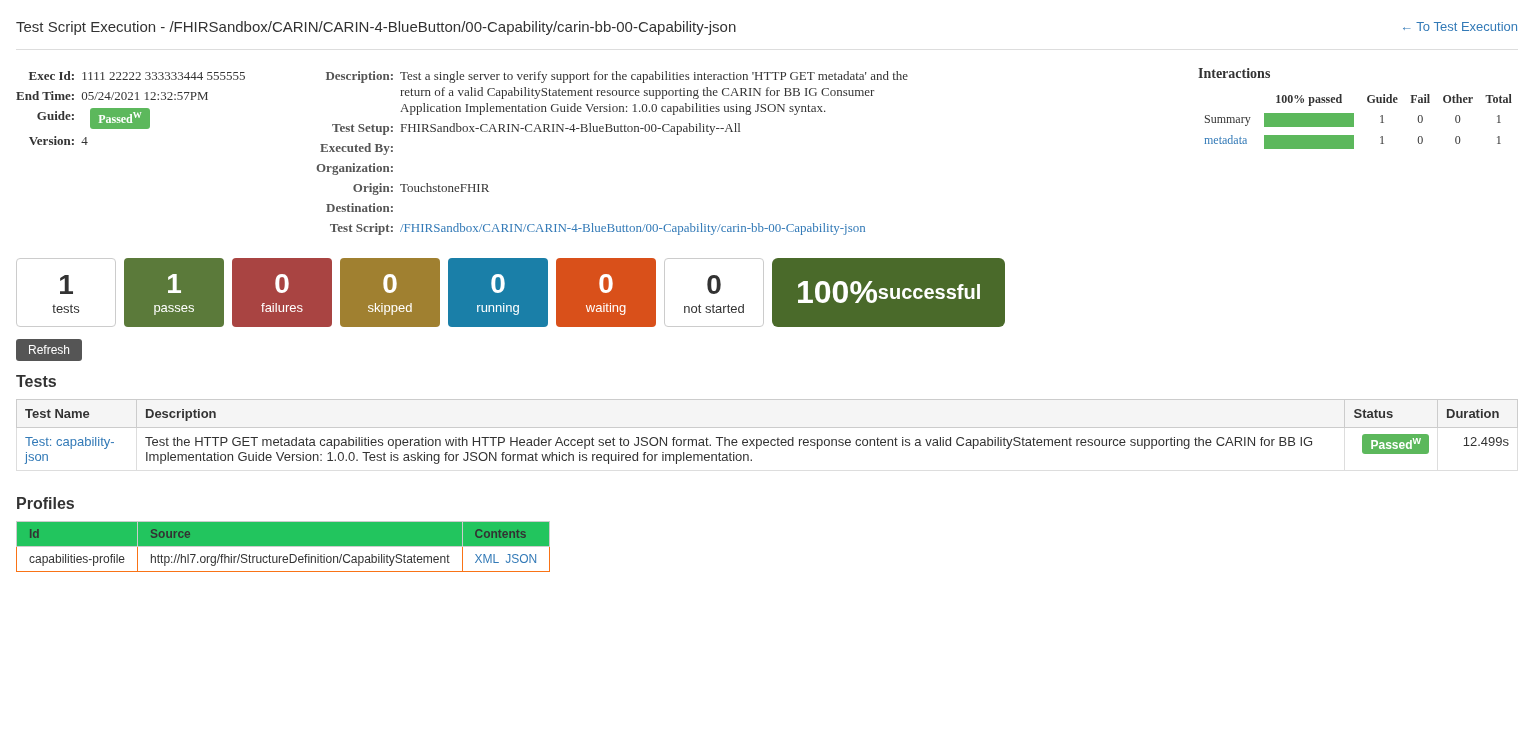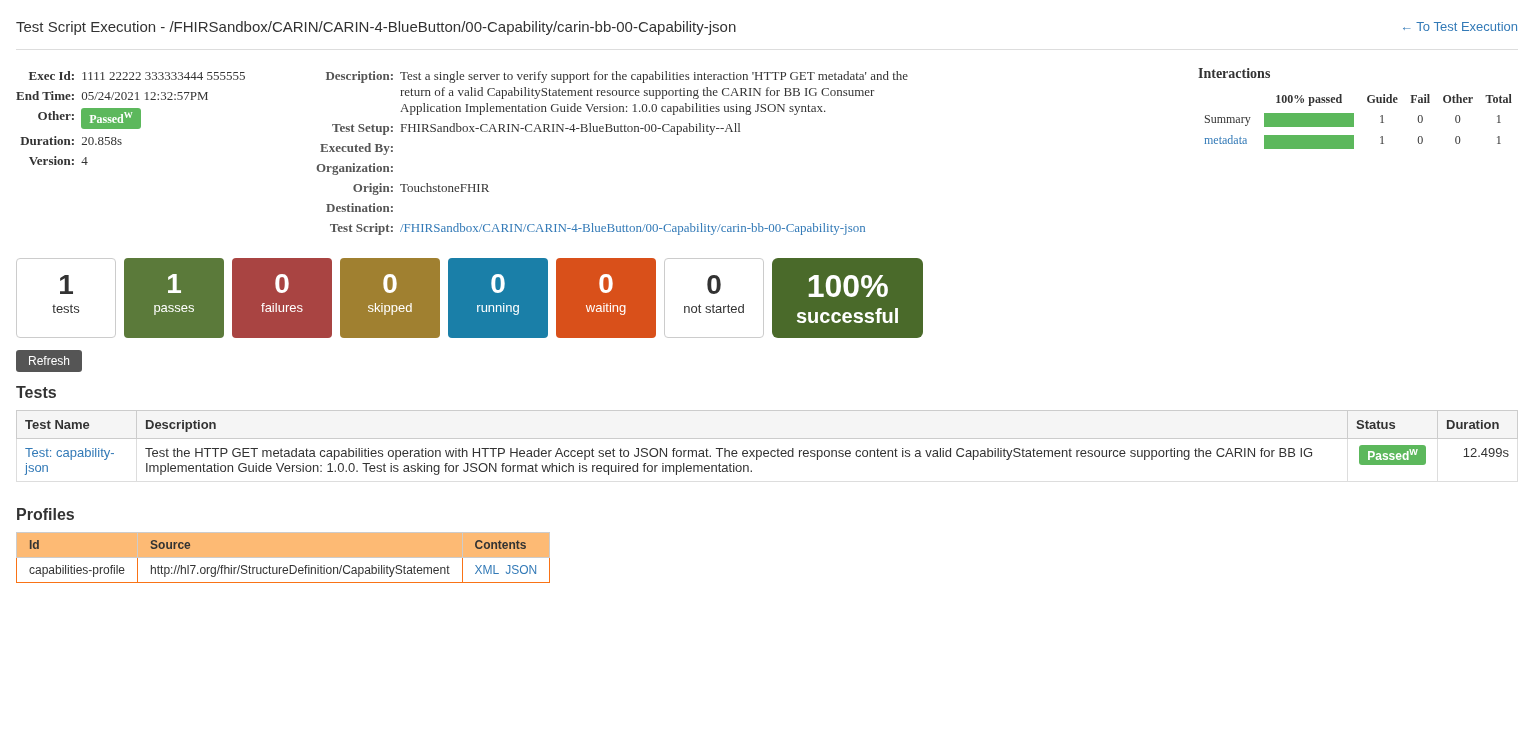--- a/index.html
+++ b/index.html
@@ -10,21 +10,21 @@
     .page-title span { font-weight: normal; font-size: 15px; }
     .back-link { color: #337ab7; text-decoration: none; font-size: 13px; }
     .back-link:before { content: '← '; }
 
     .info-section { display: flex; gap: 40px; margin-bottom: 20px; font-family: Liberation Serif, serif; }
     .info-left { min-width: 260px; }
     .info-left table { border-collapse: collapse; }
     .info-left td { padding: 2px 6px 2px 0; vertical-align: top; }
     .info-left td:first-child { font-weight: bold; text-align: right; white-space: nowrap; }
 
-    .status-badge { background: #5cb85c; color: white; padding: 2px 8px; border-radius: 3px; font-size: 12px; font-weight: bold; display: inline-block; }
+    .status-badge { background: #5cb85c; color: white; padding: 2px 8px; border-radius: 3px; font-size: 12px; font-weight: bold; display: inline-block; margin-left: 9px; }
     .status-badge sup { font-size: 9px; }
 
     .info-middle { flex: 1; }
     .info-middle table { border-collapse: collapse; }
     .info-middle td { padding: 2px 6px 2px 0; vertical-align: top; }
     .info-middle td:first-child { font-weight: bold; text-align: right; white-space: nowrap; color: #555; }
     .link { color: #337ab7; text-decoration: none; }
 
     .info-right { min-width: 320px; }
     .interactions-title { font-weight: bold; font-size: 14px; margin-bottom: 8px; }
@@ -42,37 +42,37 @@
     .stat-box .num { font-size: 28px; font-weight: bold; }
     .stat-box .label { font-size: 13px; }
     .stat-tests { border: 1px solid #ccc; background: #fff; }
     .stat-tests .num { color: #333; }
     .stat-passes { background: #5b7a3a; color: white; }
     .stat-failures { background: #a94442; color: white; }
     .stat-skipped { background: #a08030; color: white; }
     .stat-running { background: #1a7fa8; color: white; }
     .stat-waiting { background: #d9501a; color: white; }
     .stat-not-started { border: 1px solid #ccc; background: #fff; color: #333; }
-    .stat-success { background: #4a6a2a; color: white; border-radius: 6px; padding: 10px 24px; display: flex; flex-direction: column; justify-content: center; align-items: center; }
+    .stat-success { background: #4a6a2a; color: white; border-radius: 6px; padding: 10px 24px; display: flex; flex-direction: row; justify-content: center; align-items: center; }
     .stat-success .pct { font-size: 32px; font-weight: bold; }
     .stat-success .slabel { font-size: 20px; font-weight: bold; }
 
     .refresh-btn { background: #555; color: white; border: none; padding: 4px 12px; border-radius: 3px; cursor: pointer; font-size: 12px; margin-bottom: 12px; }
 
     .section-title { font-size: 16px; font-weight: bold; margin-bottom: 8px; }
 
     .tests-table { width: 100%; border-collapse: collapse; margin-bottom: 24px; }
     .tests-table th { background: #f5f5f5; border: 1px solid #ccc; padding: 6px 8px; text-align: left; font-weight: bold; }
     .tests-table td { border: 1px solid #ddd; padding: 6px 8px; vertical-align: top; }
     .tests-table td.status-col { text-align: center; white-space: nowrap; }
     .tests-table td.duration-col { text-align: right; white-space: nowrap; }
 
     .profiles-section { margin-top: 8px; }
     .profiles-table { width: auto; border-collapse: collapse; }
-    .profiles-table th { background: #fdba74; border: 1px solid #ccc; padding: 5px 12px; text-align: left; font-weight: bold; font-size: 12px; }
+    .profiles-table th { background: #22c55e; border: 1px solid #ccc; padding: 5px 12px; text-align: left; font-weight: bold; font-size: 12px; }
     .profiles-table td { border: 1px solid #f97316; padding: 5px 12px; font-size: 12px; }
   </style>
 </head>
 <body>
 
 
 
 
 <div class="page-header">
   <div class="page-title">
@@ -89,30 +89,26 @@
       <tbody>
           <tr>
         <td>Exec Id:</td>
         <td>1111 22222 333333444 555555</td>
       </tr>
       <tr>
         <td>End Time:</td>
         <td>05/24/2021 12:32:57PM</td>
       </tr>
       <tr>
-        <td>Other:</td>
+        <td>Guide:</td>
         <td>
           <span class="status-badge">
             <span>Passed</span><sup>W</sup>
           </span>
         </td>
-      </tr>
-      <tr>
-        <td>Duration:</td>
-        <td>20.858s</td>
       </tr>
       <tr>
         <td>Version:</td>
         <td>4</td>
       </tr>
     </tbody>
       </table>
   </div>
 
   <div class="info-middle">

